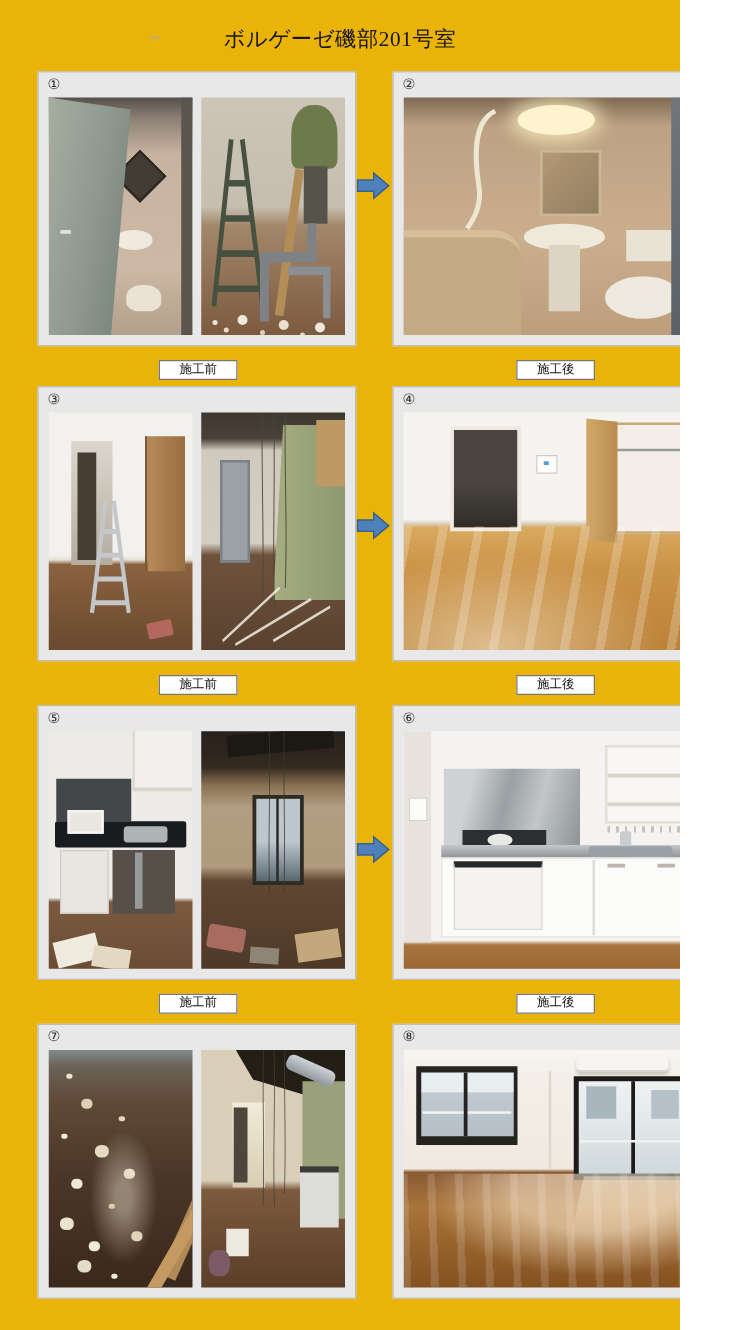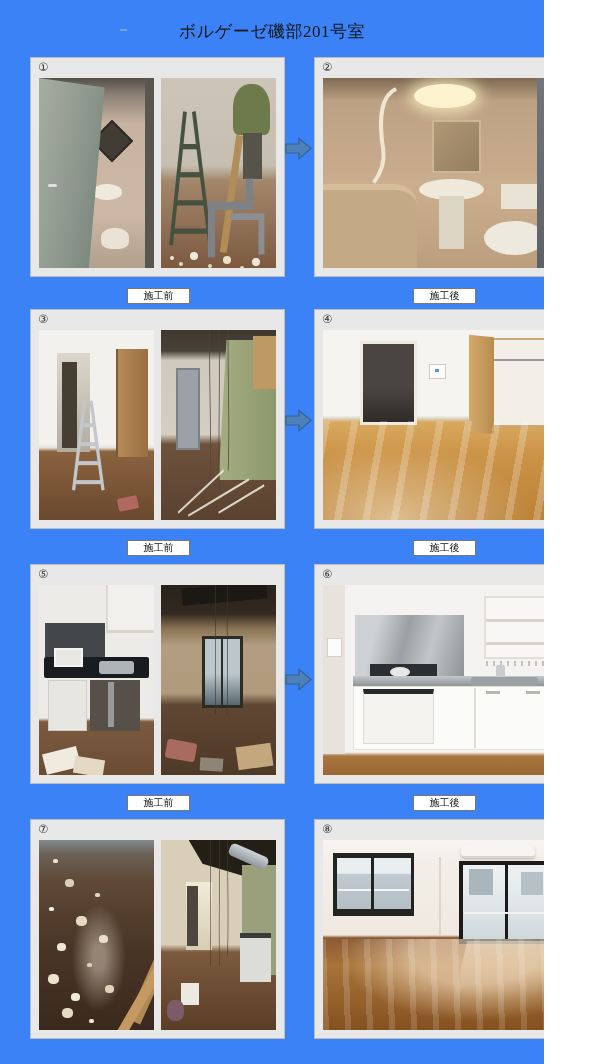--- a/index.html
+++ b/index.html
@@ -1,18 +1,18 @@
 <!DOCTYPE html>
 <html><head>
 <meta charset="utf-8">
 <style>
   html,body{margin:0;padding:0}
   body{width:600px;height:1064px;background:#fff;position:relative;
        font-family:"Liberation Serif","DejaVu Serif",serif;}
-  .page{position:absolute;left:0;top:0;width:544px;height:1064px;background:#3b82f6;overflow:hidden}
+  .page{position:absolute;left:0;top:0;width:544px;height:1064px;background:#eab308;overflow:hidden}
   .title{position:absolute;top:20px;left:0;width:100%;text-align:center;
          font-size:17px;font-weight:500;color:#141414;letter-spacing:.5px}
   .stray{position:absolute;left:120px;top:29px;width:7px;height:2px;background:#aaa;opacity:.65}
 
   .panel{position:absolute;height:220px;background:#e8e8e8;border:1px solid #bdbdbd;box-sizing:border-box}
   .panel.pl{left:30px;width:255px}
   .panel.pr{left:314px;width:265px}
   .num{position:absolute;top:4px;left:7px;font-family:"DejaVu Sans",sans-serif;
        font-size:11.5px;color:#333;line-height:1}
   .photos{position:absolute;left:8px;right:8px;top:20px;bottom:8px;display:flex;gap:7px}

